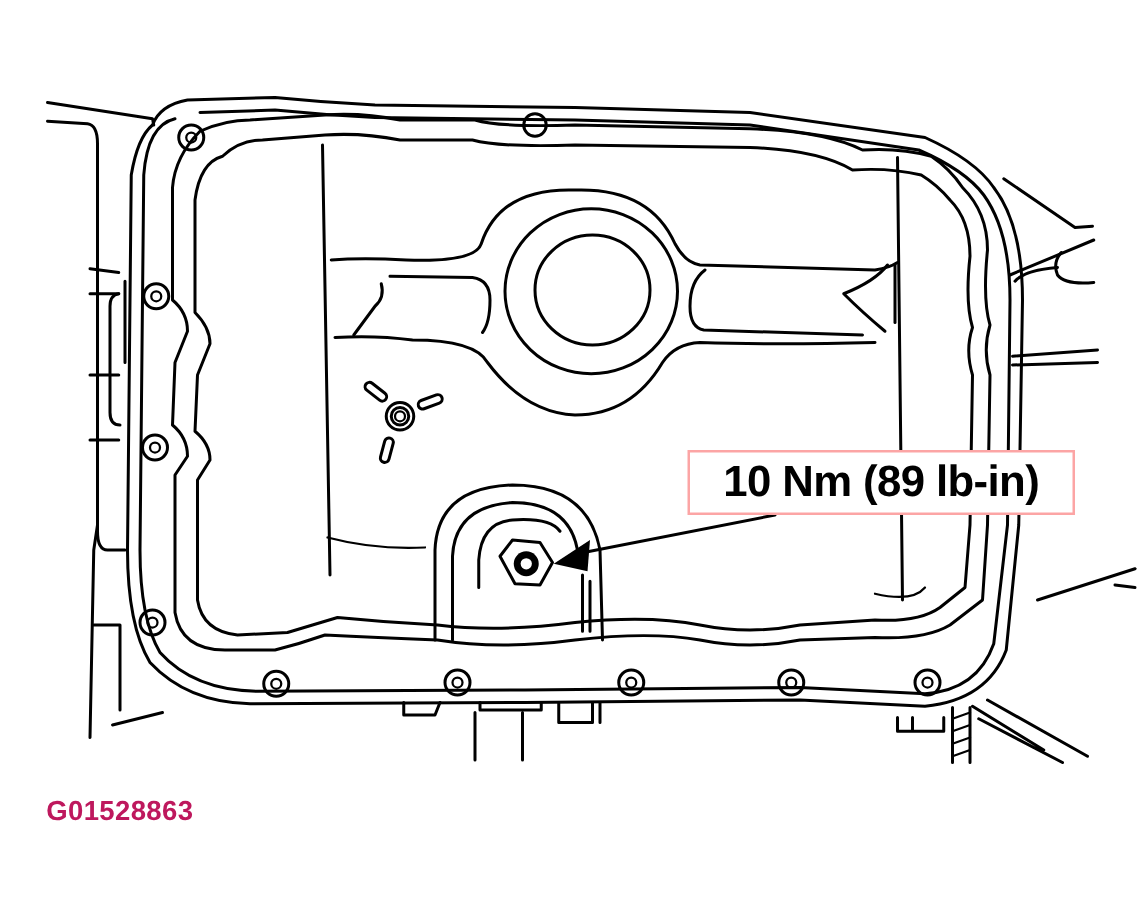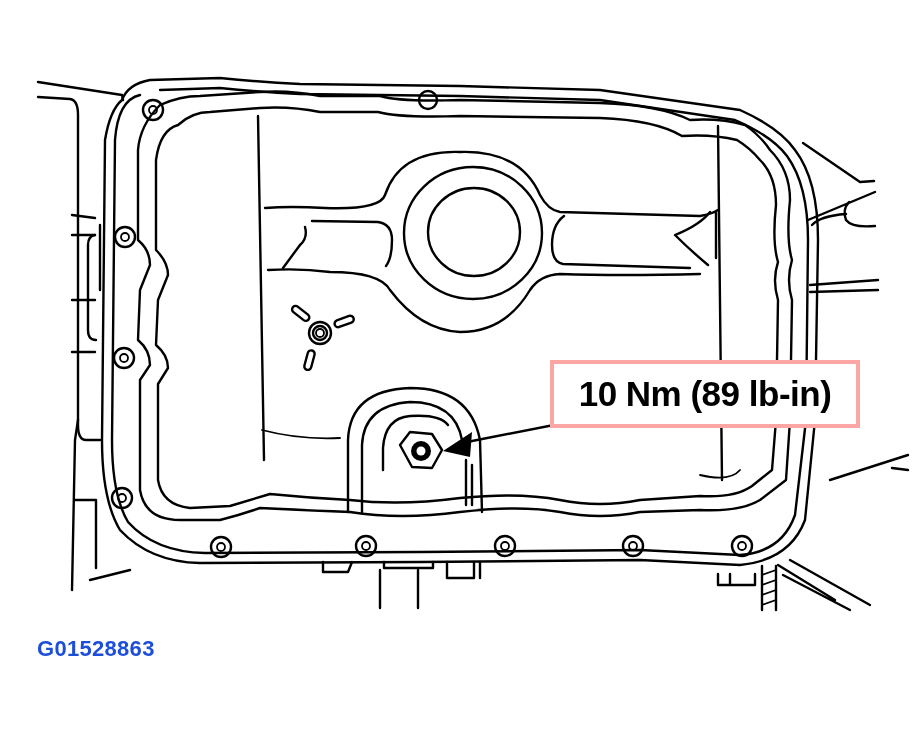--- a/index.html
+++ b/index.html
@@ -2,32 +2,32 @@
 <html><head>
   <meta charset="utf-8">
   <style>
     html, body { margin: 0; padding: 0; background: #ffffff; }
     body { width: 916px; height: 732px; position: relative; overflow: hidden; }
     .diagram { position: absolute; left: 0; top: 0; width: 916px; height: 732px; }
     .diagram svg { position: absolute; left: 0; top: 0; }
     .ln { fill: none; stroke: #000; stroke-width: 2.4; stroke-linecap: round; stroke-linejoin: round; }
     .ln-thin { fill: none; stroke: #000; stroke-width: 1.8; stroke-linecap: round; stroke-linejoin: round; }
     .callout-box {
-      position: absolute; left: 550px; top: 360px; width: 310px; height: 68px;
-      background: #fff; border: 4px solid #fca5a5; box-sizing: border-box;
+      position: absolute; left: 550px; top: 360px; width: 310px; height: 52px;
+      background: #fff; border: 2px solid #fca5a5; box-sizing: border-box;
       display: flex; align-items: center; justify-content: center;
     }
     .callout-text {
       font-family: "Liberation Sans", sans-serif; font-weight: bold;
       font-size: 35px; color: #000; letter-spacing: -0.5px; white-space: nowrap;
     }
     .figure-code {
       position: absolute; left: 37px; top: 636px;
       font-family: "Liberation Sans", sans-serif; font-weight: bold;
-      font-size: 22px; color: #1d4ed8; letter-spacing: 0.3px;
+      font-size: 22px; color: #be185d; letter-spacing: 0.3px;
     }
   </style>
 </head>
 <body>
 
 <div class="diagram">
   <svg width="916" height="732" viewBox="0 0 916 732">
 
     <g>
       <path class="ln" d="M38 82 L122 95 L123 100"></path>

